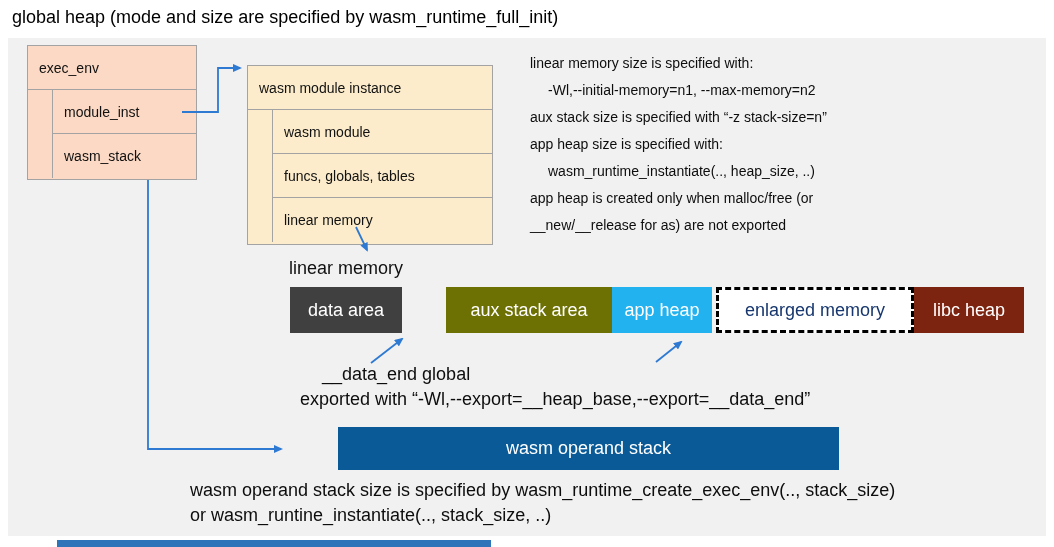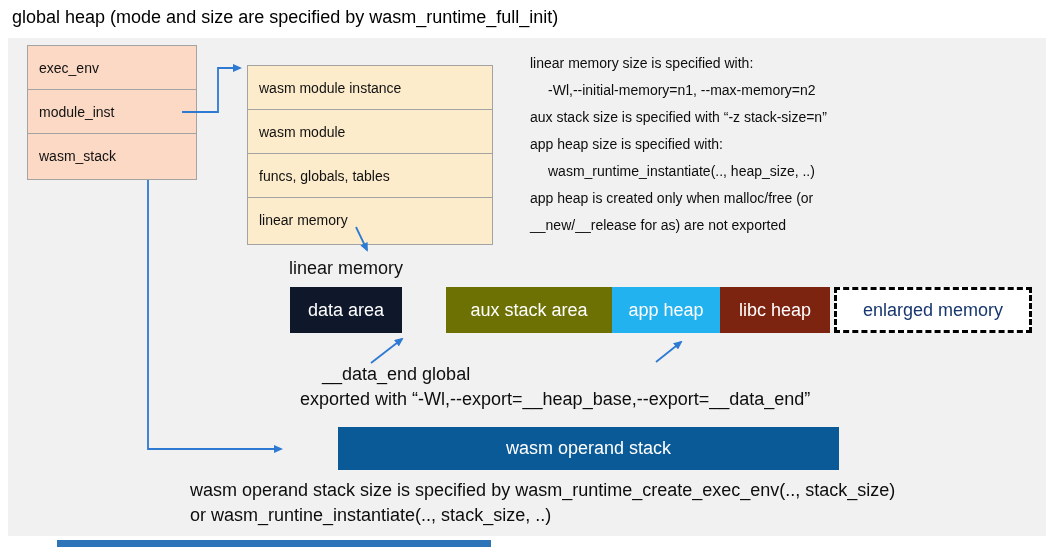--- a/index.html
+++ b/index.html
@@ -6,40 +6,40 @@
   body{font-family:"Liberation Sans","DejaVu Sans",sans-serif;color:#111;}
   #canvas{position:relative;width:1054px;height:547px;overflow:hidden;background:#ffffff;}
 
   .page-title{position:absolute;left:12px;top:7px;font-size:18px;color:#000000;}
 
   .panel{position:absolute;left:8px;top:38px;width:1038px;height:498px;background:#f1f1f2;}
 
   
   .sbox{position:absolute;border:1px solid #a3a3a3;box-sizing:border-box;font-size:14px;}
   .sbox-header{height:44px;display:flex;align-items:center;padding-left:11px;border-bottom:1px solid #a3a3a3;box-sizing:border-box;}
-  .sbox-body{display:flex;flex-direction:column;}
+  .sbox-body{display:flex;}
   .sbox-indent{width:25px;border-right:1px solid #a3a3a3;box-sizing:border-box;align-self:stretch;}
   .sbox-rows{flex:1;display:flex;flex-direction:column;}
   .sbox-row{height:44px;display:flex;align-items:center;padding-left:11px;border-bottom:1px solid #a3a3a3;box-sizing:border-box;}
   .sbox-row:last-child{border-bottom:none;}
   #exec-env-box{left:27px;top:45px;width:170px;height:135px;background:#fbd9c4;}
   #module-instance-box{left:247px;top:45px;width:246px;height:180px;background:#fceccb;margin-top:20px;}
 
   
   .notes{position:absolute;left:530px;top:50px;width:514px;font-size:14px;line-height:27px;color:#0d0d0d;}
   .note-line{white-space:nowrap;}
   .note-indent{padding-left:18px;}
 
   
   .lm-label{position:absolute;left:289px;top:258px;font-size:18px;}
   .lm-bar{position:absolute;left:290px;top:287px;height:46px;display:flex;align-items:stretch;}
   .lm-seg{display:flex;align-items:center;justify-content:center;color:#fff;font-size:18px;box-sizing:border-box;white-space:nowrap;}
   .seg-data{width:112px;}
   .seg-aux{width:166px;margin-left:44px;}
-  .seg-app{width:108px;}
+  .seg-app{width:100px;}
   .seg-libc{width:110px;}
   .seg-enlarged{width:198px;margin-left:4px;border:3px dashed #000;background:#fff;color:#17376e;}
 
   
   .ann{position:absolute;font-size:18px;color:#0d0d0d;white-space:nowrap;}
   #ann-data-end{left:322px;top:364px;}
   #ann-heap-base{left:598px;top:364px;}
   #ann-exported{left:300px;top:389px;}
 
   
@@ -89,25 +89,25 @@
     <div class="note-line note-indent">-Wl,--initial-memory=n1, --max-memory=n2</div>
     <div class="note-line">aux stack size is specified with “-z stack-size=n”</div>
     <div class="note-line">app heap size is specified with:</div>
     <div class="note-line note-indent">wasm_runtime_instantiate(.., heap_size, ..)</div>
     <div class="note-line">app heap is created only when malloc/free (or</div>
     <div class="note-line">__new/__release for as) are not exported</div>
   </div>
 
   <div class="lm-label">linear memory</div>
   <div class="lm-bar">
-    <div class="lm-seg seg-data" style="background: #0f172a;">data area</div>
+    <div class="lm-seg seg-data" style="background: #404040;">data area</div>
     <div class="lm-seg seg-aux" style="background: rgb(109, 113, 3);">aux stack area</div>
     <div class="lm-seg seg-app" style="background: rgb(34, 178, 239);">app heap</div>
+    <div class="lm-seg seg-enlarged" style="background: rgb(255, 255, 255);">enlarged memory</div>
     <div class="lm-seg seg-libc" style="background: rgb(124, 36, 16);">libc heap</div>
-    <div class="lm-seg seg-enlarged" style="background: rgb(255, 255, 255);">enlarged memory</div>
   </div>
 
   <div id="ann-data-end" class="ann">__data_end global</div>
   <div id="ann-exported" class="ann">exported with “-Wl,--export=__heap_base,--export=__data_end”</div>
 
   <div class="operand-stack" style="background: rgb(10, 90, 151); margin-left: 48px;">wasm operand stack</div>
 
   <div class="footer-text">
     <div>wasm operand stack size is specified by wasm_runtime_create_exec_env(.., stack_size)</div>
     <div>or wasm_runtine_instantiate(.., stack_size, ..)</div>

